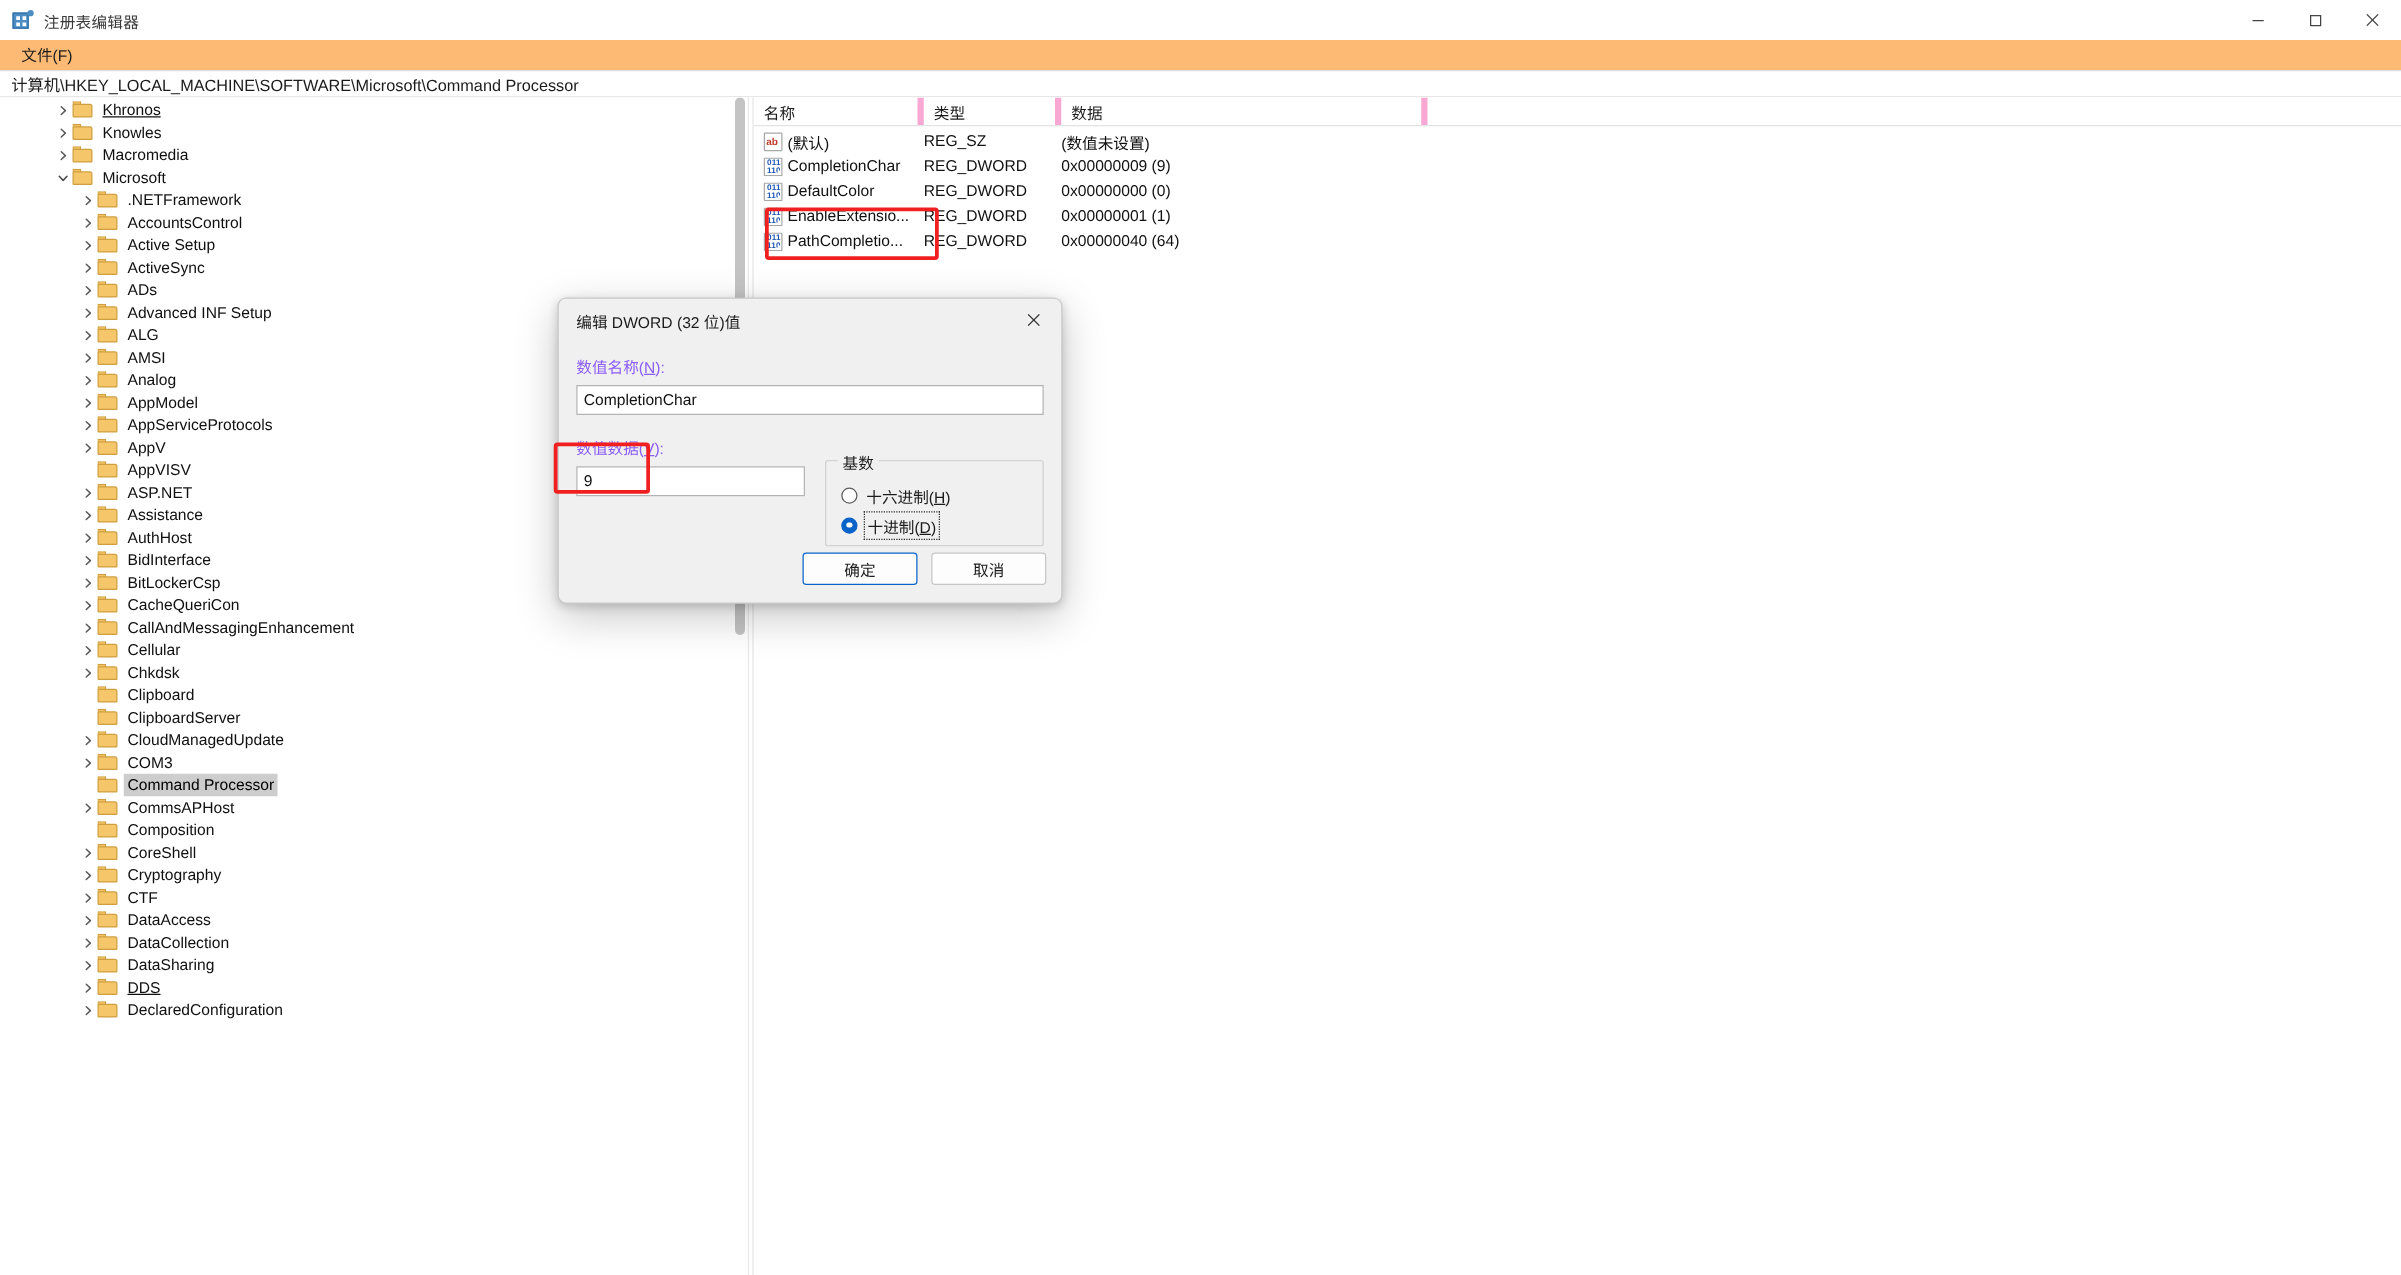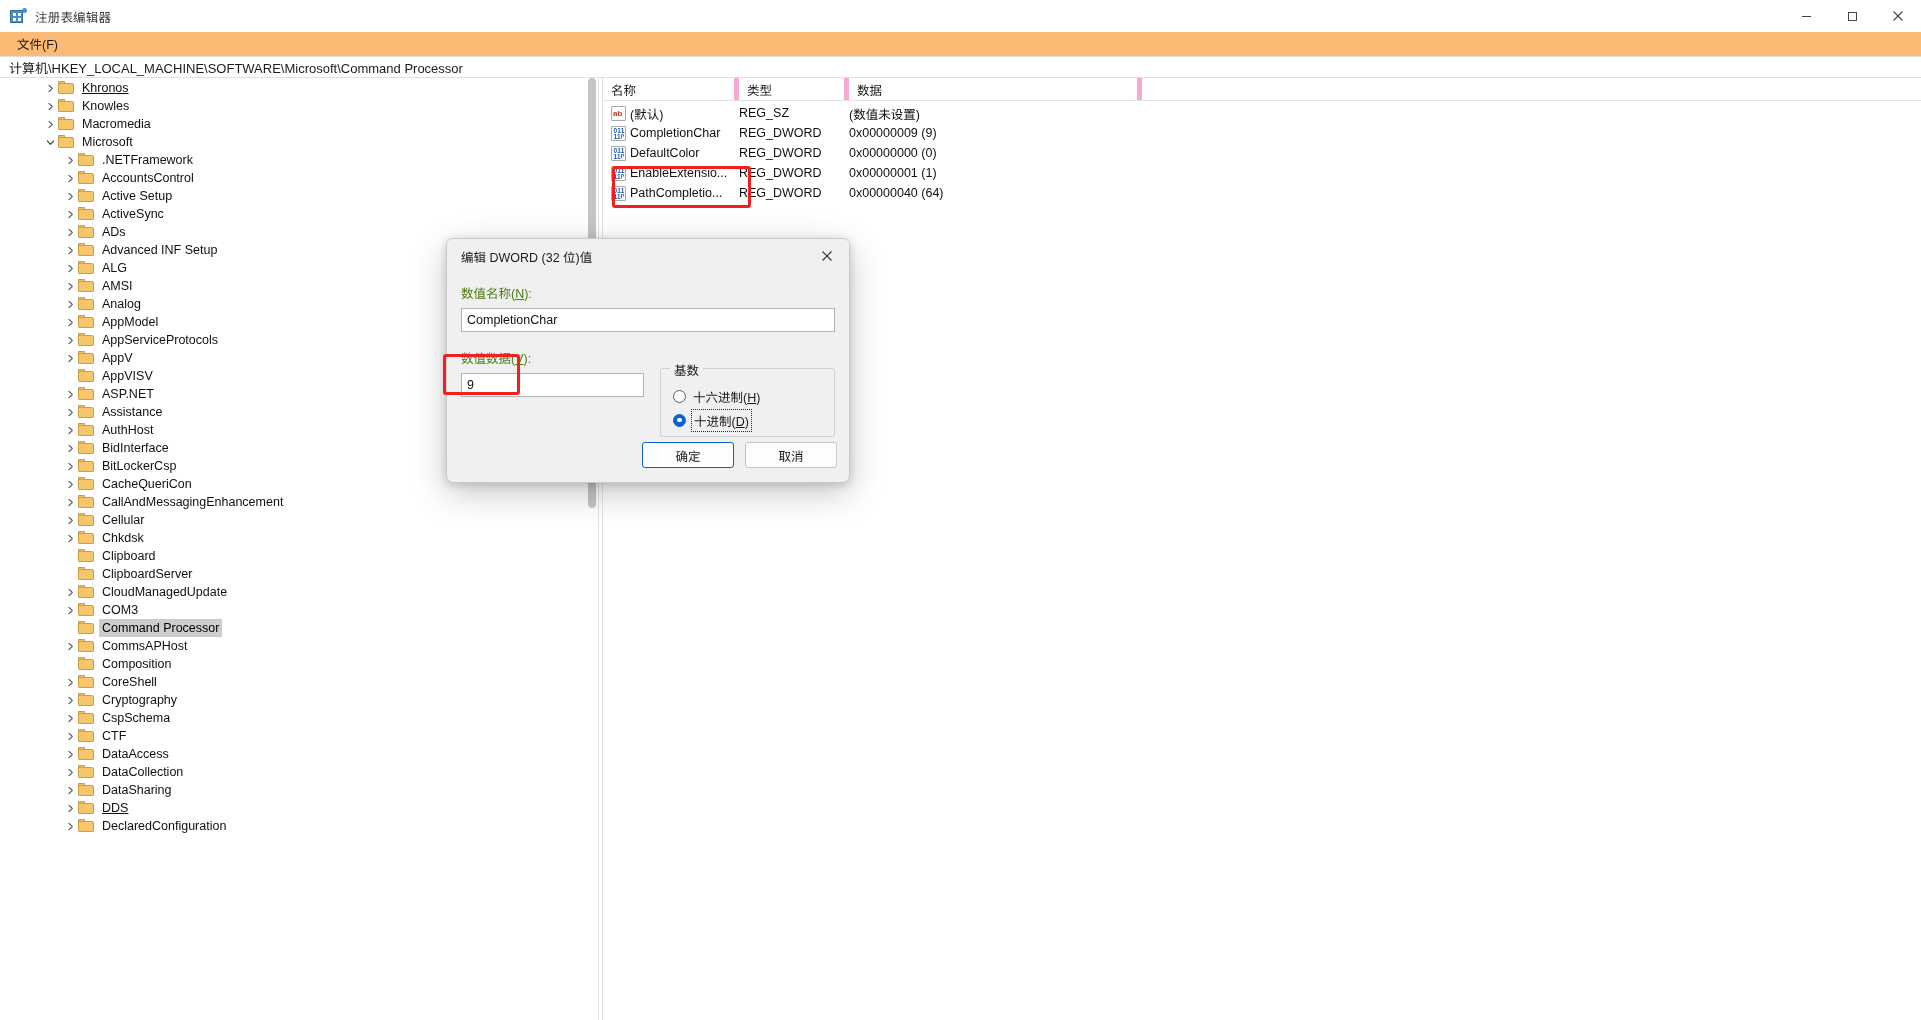--- a/index.html
+++ b/index.html
@@ -324,21 +324,21 @@
     right: 0; top: 0;
     width: 44px; height: 34px;
     display: flex; align-items: center; justify-content: center;
     border-radius: 0 7px 0 0;
     color: #333;
   }
 
   .dlg-body { padding: 10px 14px 0 14px; }
   .fld-label {
     font-size: 12.5px;
-    color: #4d7c0f;
+    color: #8b5cf6;
     margin-bottom: 6px;
     white-space: nowrap;
   }
   .fld-label u { text-decoration: underline; }
   .txtinput {
     width: 100%;
     height: 24px;
     border: 1px solid #b4b4b4;
     background: #ffffff;
     font-size: 12.5px;
@@ -886,32 +886,20 @@
           <div class="trow" style="padding-left: 62px;">
             <span class="expander">
               <svg width="9" height="9" viewBox="0 0 9 9">
                 <path d="M3 1.4 L6.3 4.5 L3 7.6" fill="none" stroke="#5a5a5a" stroke-width="1.2" stroke-linecap="round" stroke-linejoin="round"></path>
               </svg>
             </span>
             <span class="folder">
               <span class="tab"></span>
               <span class="back"></span>
             </span>
-            <span class="tlabel">CspSchema</span>
-          </div>
-          <div class="trow" style="padding-left: 62px;">
-            <span class="expander">
-              <svg width="9" height="9" viewBox="0 0 9 9">
-                <path d="M3 1.4 L6.3 4.5 L3 7.6" fill="none" stroke="#5a5a5a" stroke-width="1.2" stroke-linecap="round" stroke-linejoin="round"></path>
-              </svg>
-            </span>
-            <span class="folder">
-              <span class="tab"></span>
-              <span class="back"></span>
-            </span>
             <span class="tlabel">CTF</span>
           </div>
           <div class="trow" style="padding-left: 62px;">
             <span class="expander">
               <svg width="9" height="9" viewBox="0 0 9 9">
                 <path d="M3 1.4 L6.3 4.5 L3 7.6" fill="none" stroke="#5a5a5a" stroke-width="1.2" stroke-linecap="round" stroke-linejoin="round"></path>
               </svg>
             </span>
             <span class="folder">
               <span class="tab"></span>

